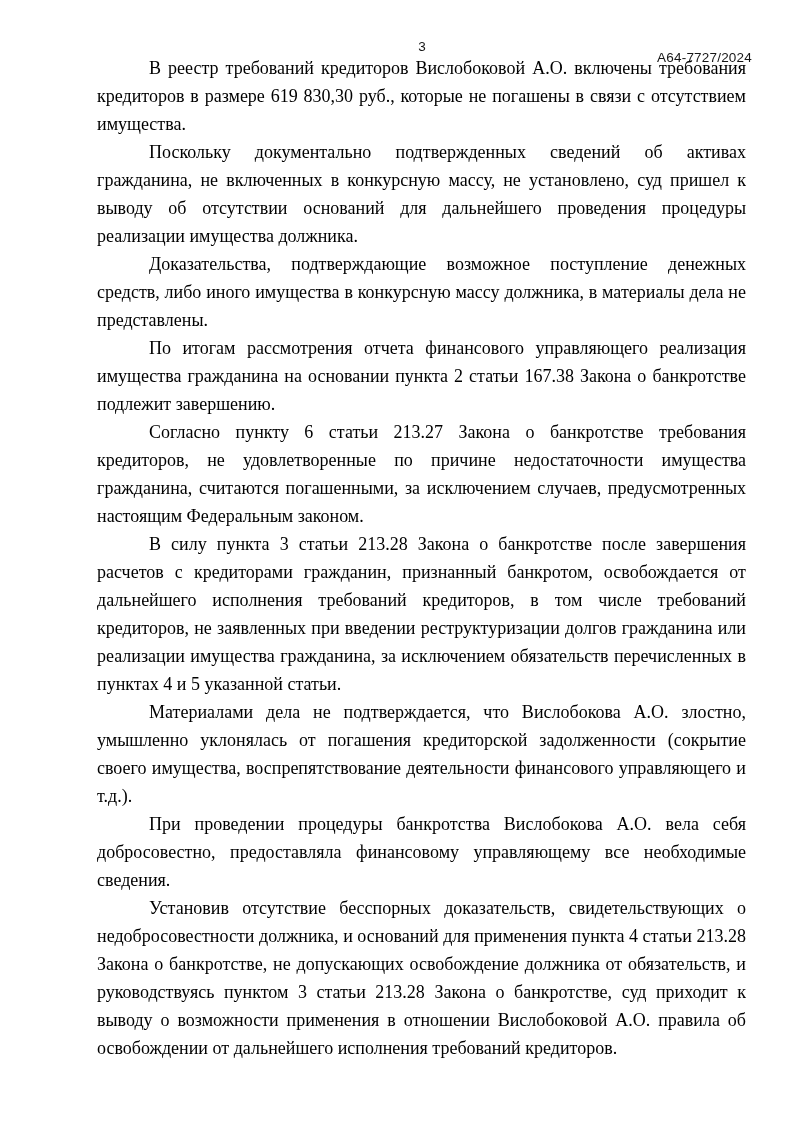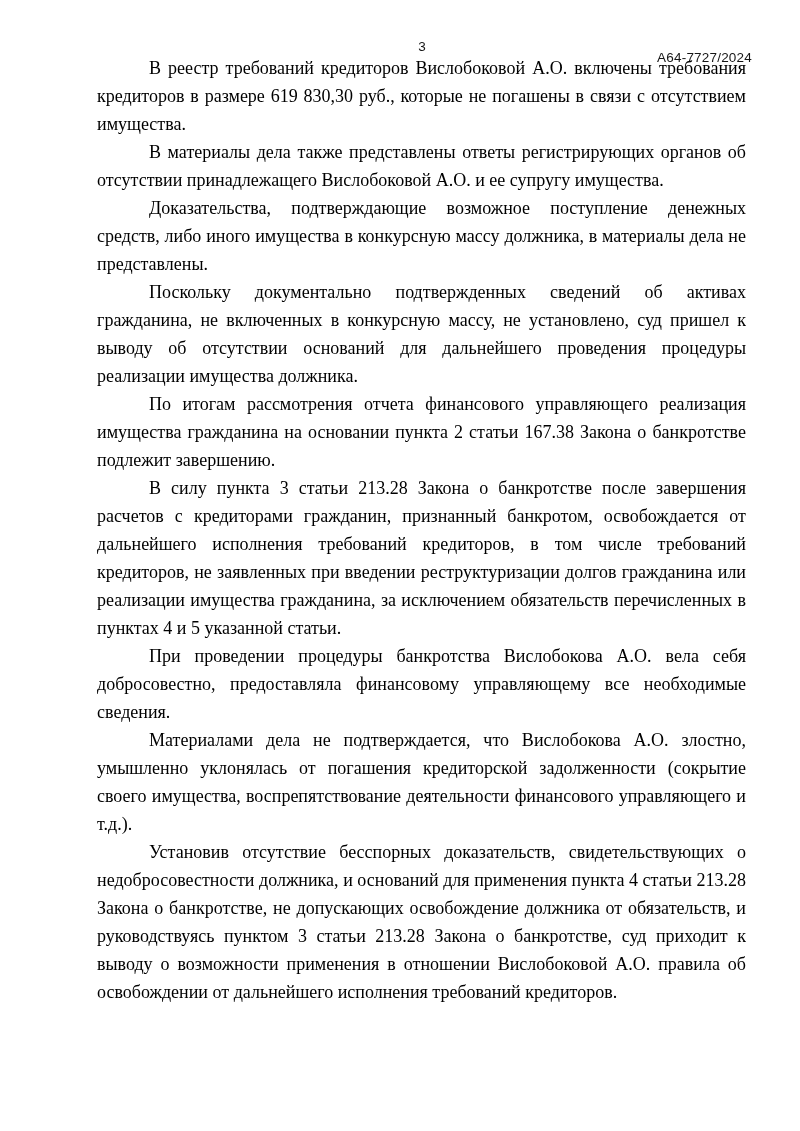--- a/index.html
+++ b/index.html
@@ -63,22 +63,22 @@
 </head>
 <body>
 
 <div class="page">
   <div class="header">
     <span class="page-number">3</span>
     <span class="case-number">А64-7727/2024</span>
   </div>
   <div class="content">
     <p>В реестр требований кредиторов Вислобоковой А.О. включены требования кредиторов в размере 619 830,30 руб., которые не погашены в связи с отсутствием имущества.</p>
-    <p>В материалы дела также представлены ответы регистрирующих органов об отсутствии принадлежащего Вислобоковой А.О. и ее супругу имущества.</p>
+    <p>Поскольку документально подтвержденных сведений об активах гражданина, не включенных в конкурсную массу, не установлено, суд пришел к выводу об отсутствии оснований для дальнейшего проведения процедуры реализации имущества должника.</p>
     <p>Доказательства, подтверждающие возможное поступление денежных средств, либо иного имущества в конкурсную массу должника, в материалы дела не представлены.</p>
-    <p>Поскольку документально подтвержденных сведений об активах гражданина, не включенных в конкурсную массу, не установлено, суд пришел к выводу об отсутствии оснований для дальнейшего проведения процедуры реализации имущества должника.</p>
     <p>По итогам рассмотрения отчета финансового управляющего реализация имущества гражданина на основании пункта 2 статьи 167.38 Закона о банкротстве подлежит завершению.</p>
+    <p>Согласно пункту 6 статьи 213.27 Закона о банкротстве требования кредиторов, не удовлетворенные по причине недостаточности имущества гражданина, считаются погашенными, за исключением случаев, предусмотренных настоящим Федеральным законом.</p>
     <p>В силу пункта 3 статьи 213.28 Закона о банкротстве после завершения расчетов с кредиторами гражданин, признанный банкротом, освобождается от дальнейшего исполнения требований кредиторов, в том числе требований кредиторов, не заявленных при введении реструктуризации долгов гражданина или реализации имущества гражданина, за исключением обязательств перечисленных в пунктах 4 и 5 указанной статьи.</p>
+    <p>Материалами дела не подтверждается, что Вислобокова А.О. злостно, умышленно уклонялась от погашения кредиторской задолженности (сокрытие своего имущества, воспрепятствование деятельности финансового управляющего и т.д.).</p>
     <p>При проведении процедуры банкротства Вислобокова А.О. вела себя добросовестно, предоставляла финансовому управляющему все необходимые сведения.</p>
-    <p>Материалами дела не подтверждается, что Вислобокова А.О. злостно, умышленно уклонялась от погашения кредиторской задолженности (сокрытие своего имущества, воспрепятствование деятельности финансового управляющего и т.д.).</p>
     <p>Установив отсутствие бесспорных доказательств, свидетельствующих о недобросовестности должника, и оснований для применения пункта 4 статьи 213.28 Закона о банкротстве, не допускающих освобождение должника от обязательств, и руководствуясь пунктом 3 статьи 213.28 Закона о банкротстве, суд приходит к выводу о возможности применения в отношении Вислобоковой А.О. правила об освобождении от дальнейшего исполнения требований кредиторов.</p>
   </div>
 </div>
 
 </body></html>

